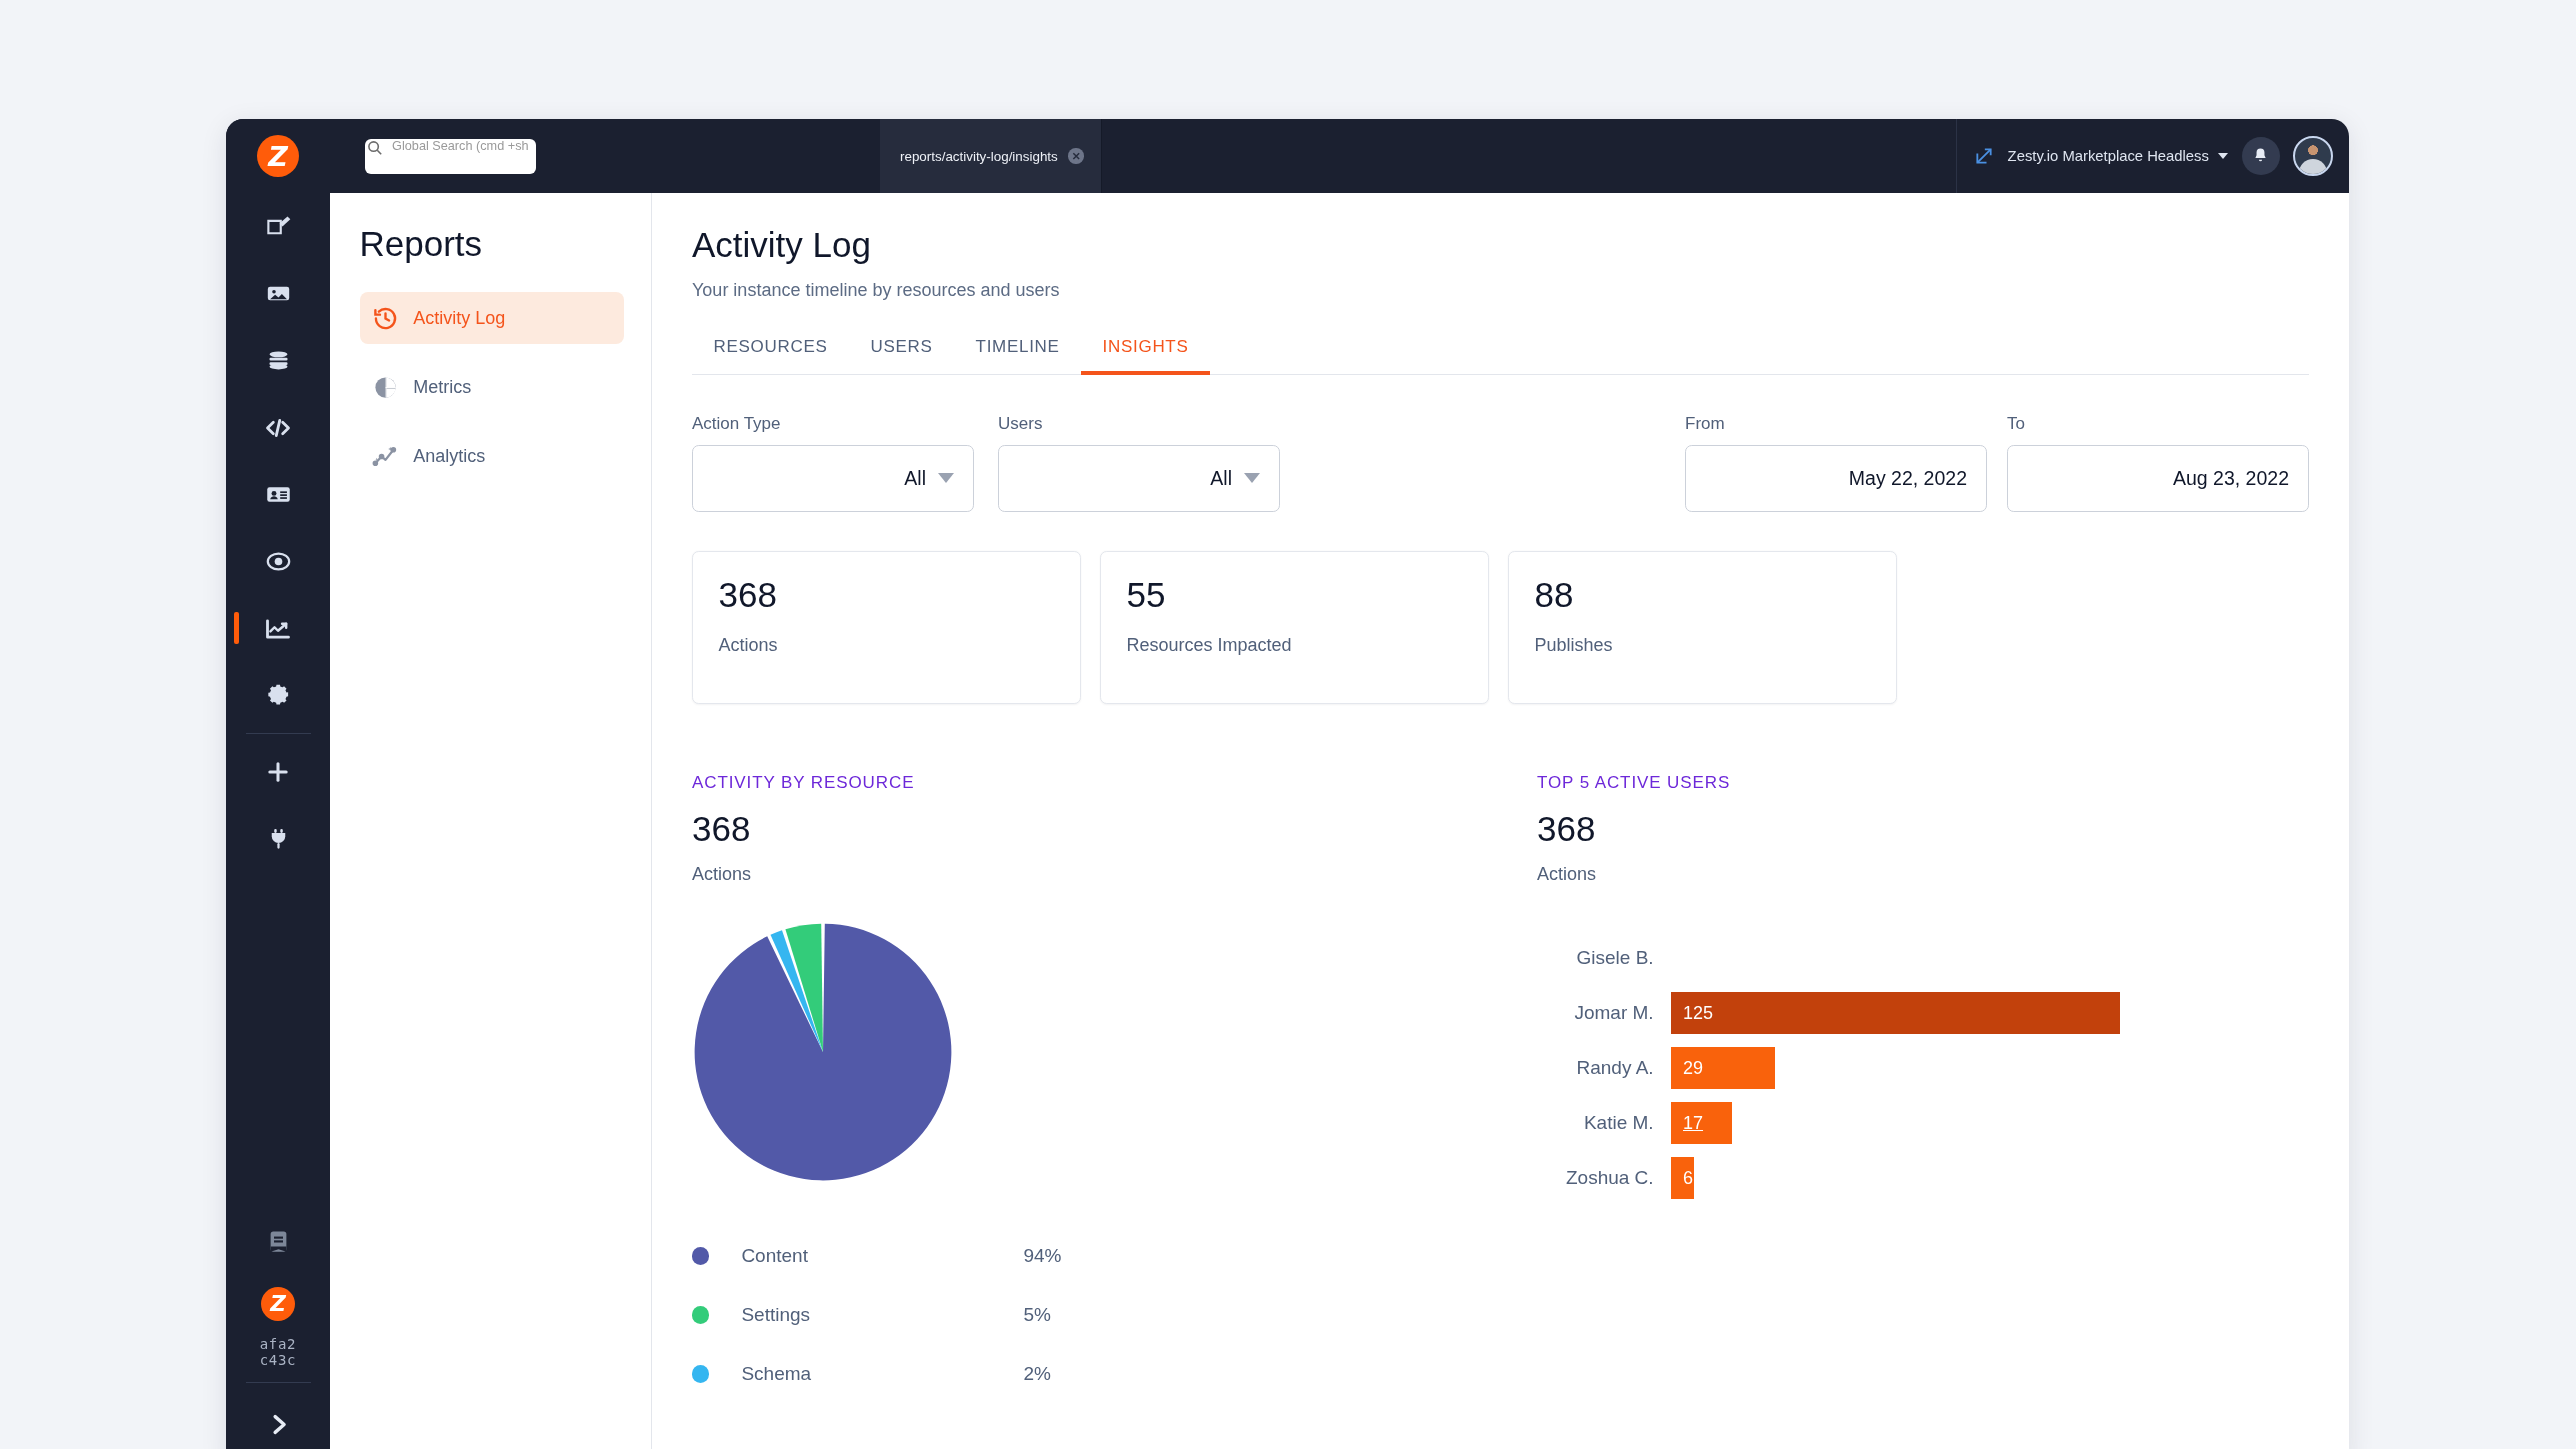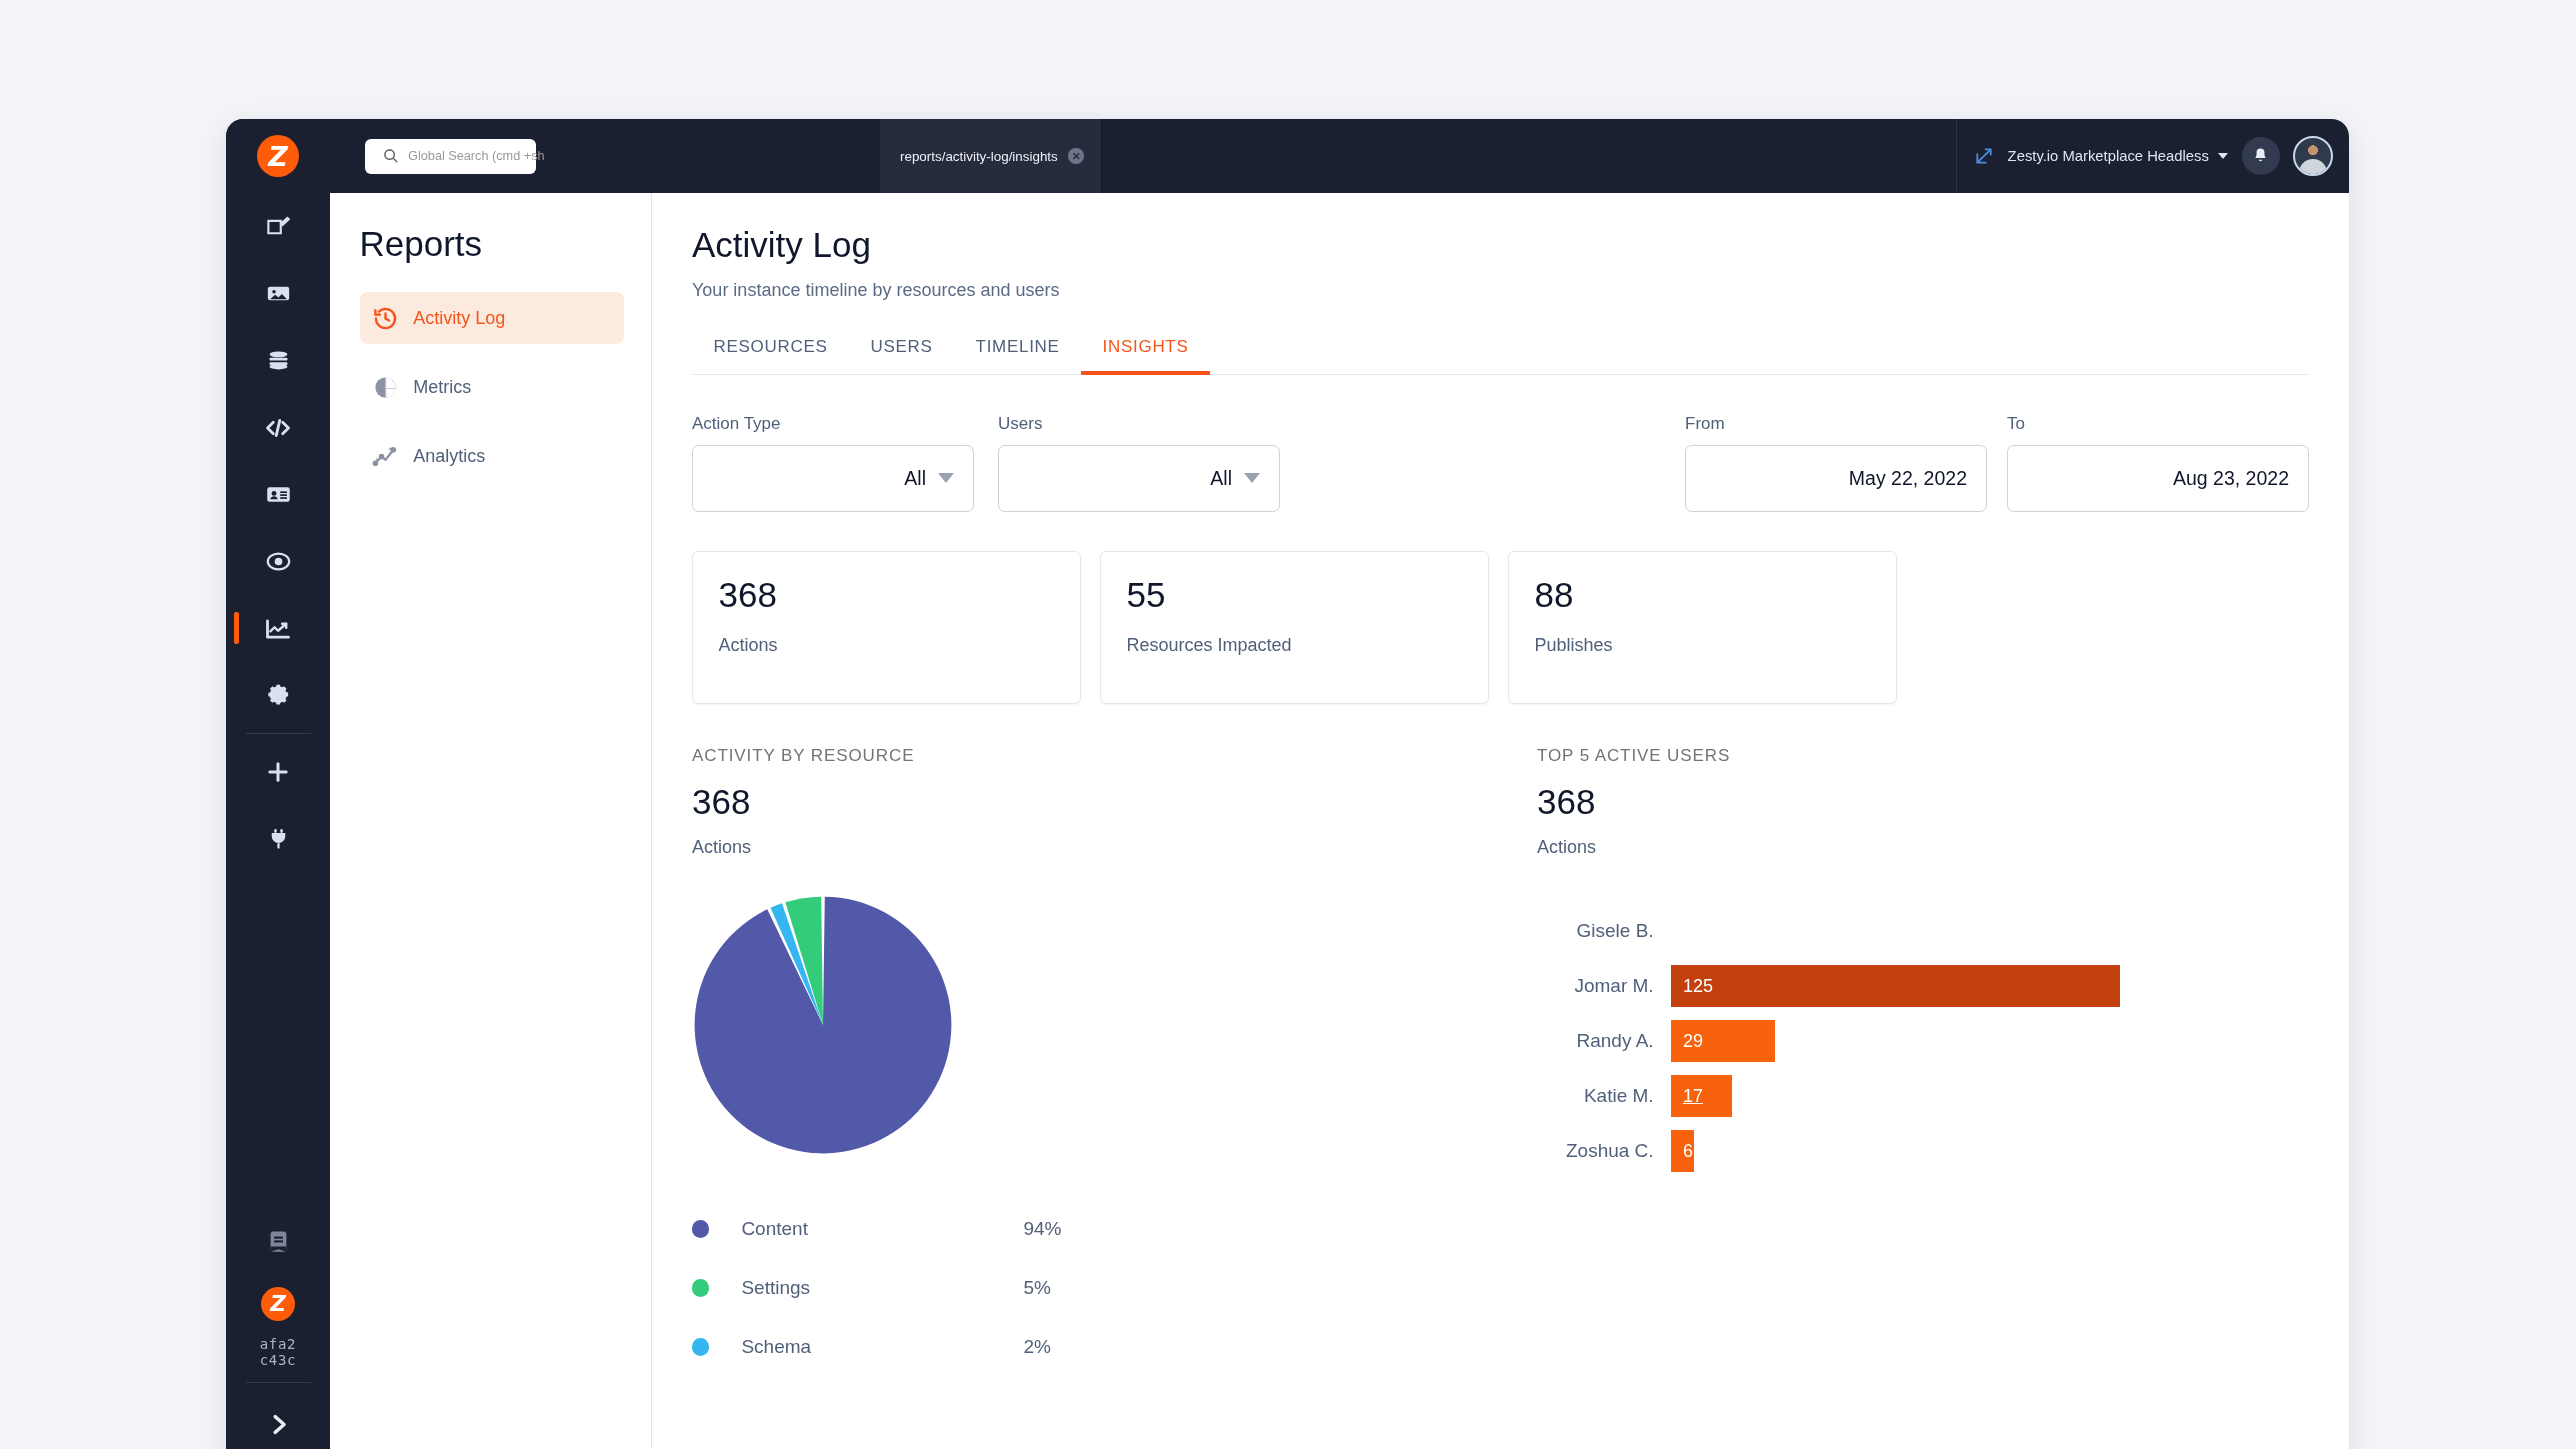--- a/index.html
+++ b/index.html
@@ -40,22 +40,22 @@
     color: #fff; font-weight: 700; font-size: 27px; font-style: italic;
     font-family: "DejaVu Sans", sans-serif;
   }
   .search-wrap {
     position: absolute; left: 139px; top: 19.5px;
     width: 171px; height: 35px;
   }
   .search-box {
     width: 100%; height: 100%;
     background: #fff; border-radius: 6px;
-    display: flex; align-items: center; gap: 8.7px;
-    padding: 0 17px;
+    display: flex; align-items: flex-start; gap: 8.7px;
+    padding: 0 1px;
   }
   .search-box input {
     border: 0; outline: 0; flex: 1;
     font-size: 12.7px; color: #555; font-family: "Liberation Sans", sans-serif;
     background: transparent;
   }
   .search-box input::placeholder { color: #9a9a9a; }
   .ico-search { flex: 0 0 auto; display:block; }
 
   .tabstrip {
@@ -224,21 +224,21 @@
     box-shadow: 0 0.7px 2px rgba(16,23,42,.05);
   }
   .stat-num { font-size: 35px; color: #10172a; font-weight: 400; }
   .stat-lbl { font-size: 18px; color: #51607a; margin-top: 20px; }
 
   
   .charts { display: flex; margin-top: 42px; }
   .chart-col-left { width: 845px; }
   .chart-col-right { flex: 1; }
   .section-cap {
-    font-size: 17px; color: #737373; letter-spacing: 0.9px;
+    font-size: 17px; color: #6d28d9; letter-spacing: 0.9px; margin-top: 27px;
   }
   .section-num {
     font-size: 35px; color: #10172a; margin-top: 16px;
   }
   .section-sub { font-size: 18px; color: #51607a; margin-top: 14.8px; }
 
   .pie-wrap { margin-top: 36px; margin-left: 0; }
   .legend { margin-top: 42px; }
   .legend-row {
     display: flex; align-items: center; height: 59px;

